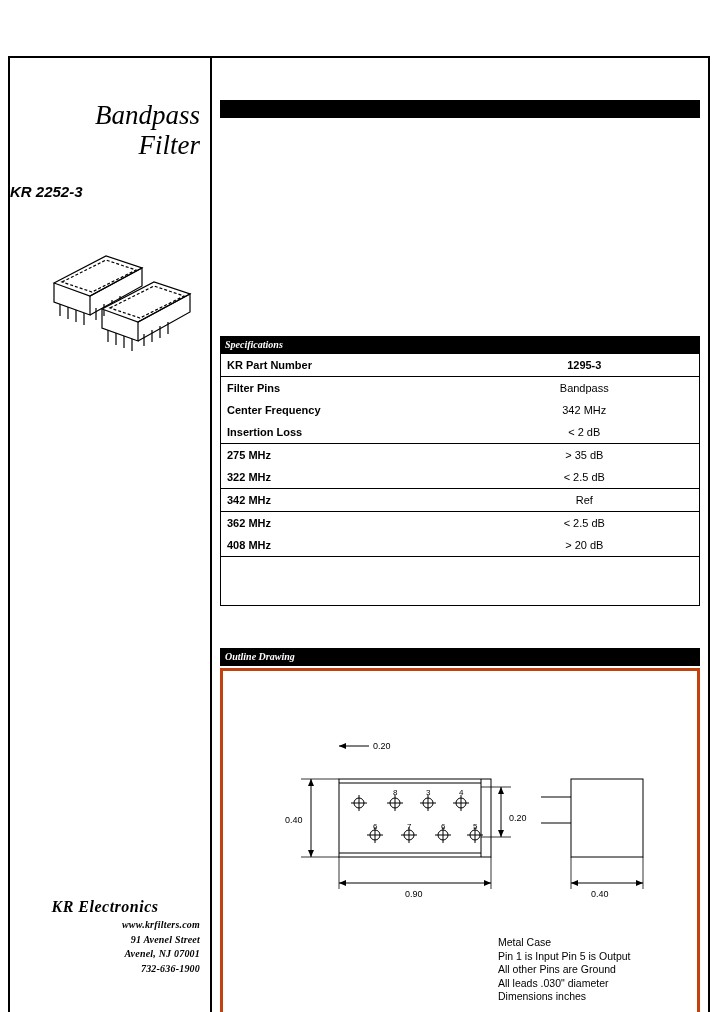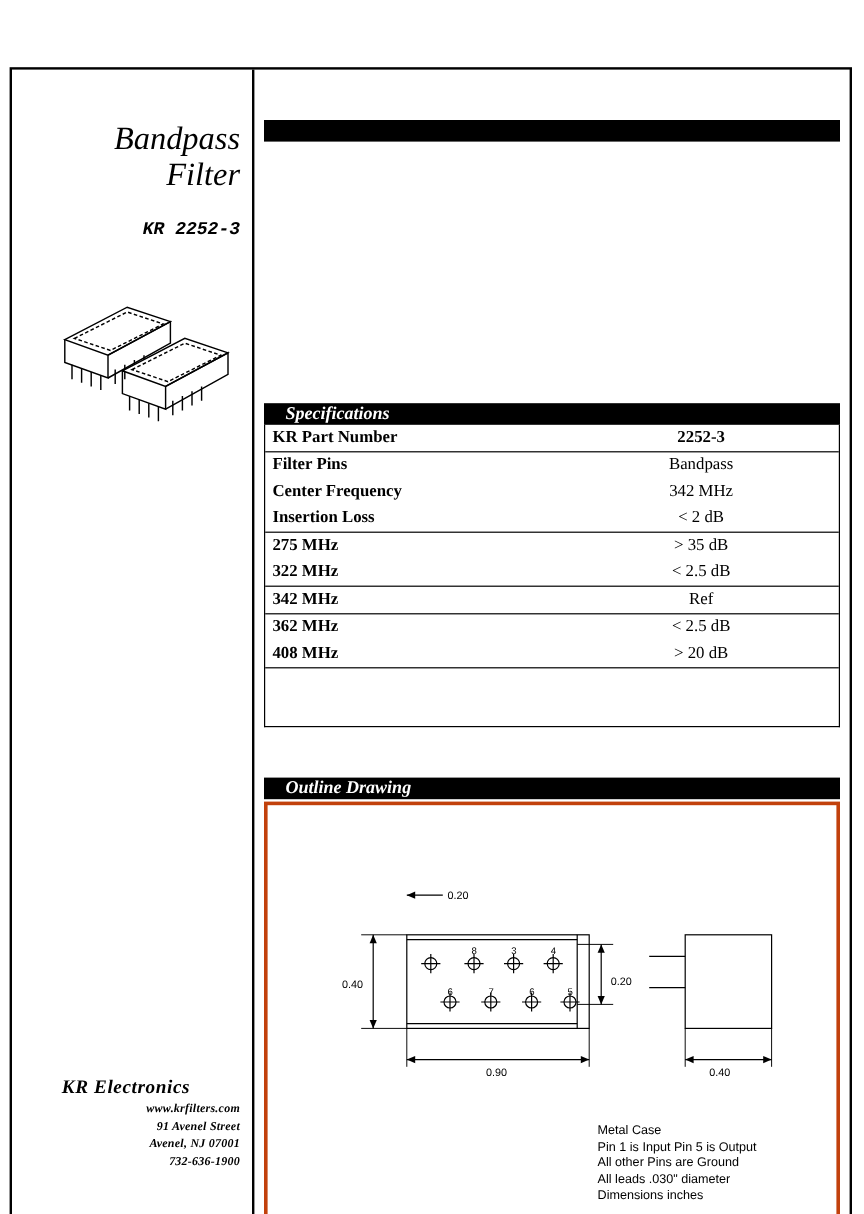--- a/index.html
+++ b/index.html
@@ -43,22 +43,22 @@
     font-style: italic;
     font-size: 27px;
     line-height: 30px;
     color: #000;
   }
   #part-number {
     position: absolute;
     left: 0;
     top: 125px;
     width: 190px;
-    text-align: right;
-    font-family: Liberation Mono, monospace;
+    text-align: left;
+    font-family: Liberation Sans, sans-serif;
     font-style: italic;
     font-weight: bold;
     font-size: 15px;
     color: #000;
   }
   #package-art {
     position: absolute;
     left: 30px;
     top: 170px;
     width: 160px;
@@ -115,43 +115,42 @@
   .section-header {
     position: absolute;
     left: 8px;
     width: 480px;
     height: 18px;
     background: #000;
     color: #fff;
     font-family: "Liberation Serif", serif;
     font-style: italic;
     font-weight: bold;
-    font-size: 15px;
+    font-size: 10px;
     line-height: 18px;
-    padding-left: 18px;
+    padding-left: 5px;
     box-sizing: border-box;
   }
   #spec-header { top: 278px; }
   #outline-header { top: 590px; }
 
   #spec-table {
     position: absolute;
     left: 8px;
     top: 296px;
     width: 480px;
     border: 1px solid #000;
     border-top: none;
     box-sizing: border-box;
     border-collapse: collapse;
   }
   #spec-table table {
     width: 100%;
     border-collapse: collapse;
-    font-size: 14px;
-    font-family: Liberation Serif, serif;
+    font-size: 11px;
   }
   #spec-table td {
     padding: 3px 6px;
     height: 16px;
     vertical-align: middle;
   }
   #spec-table td.label {
     font-weight: bold;
     text-align: left;
     width: 52%;
@@ -242,21 +241,21 @@
 
     <div id="top-bar"></div>
 
     <div class="section-header" id="spec-header">Specifications</div>
 
     <div id="spec-table">
       <table>
         <tbody>
           <tr class="rule">
             <td class="label">KR Part Number</td>
-            <td class="value" style="font-weight:bold">2252-3</td>
+            <td class="value" style="font-weight:bold">1295-3</td>
           </tr>
           <tr>
             <td class="label">Filter Pins</td>
             <td class="value">Bandpass</td>
           </tr>
           <tr>
             <td class="label">Center Frequency</td>
             <td class="value">342 MHz</td>
           </tr>
           <tr class="rule">

